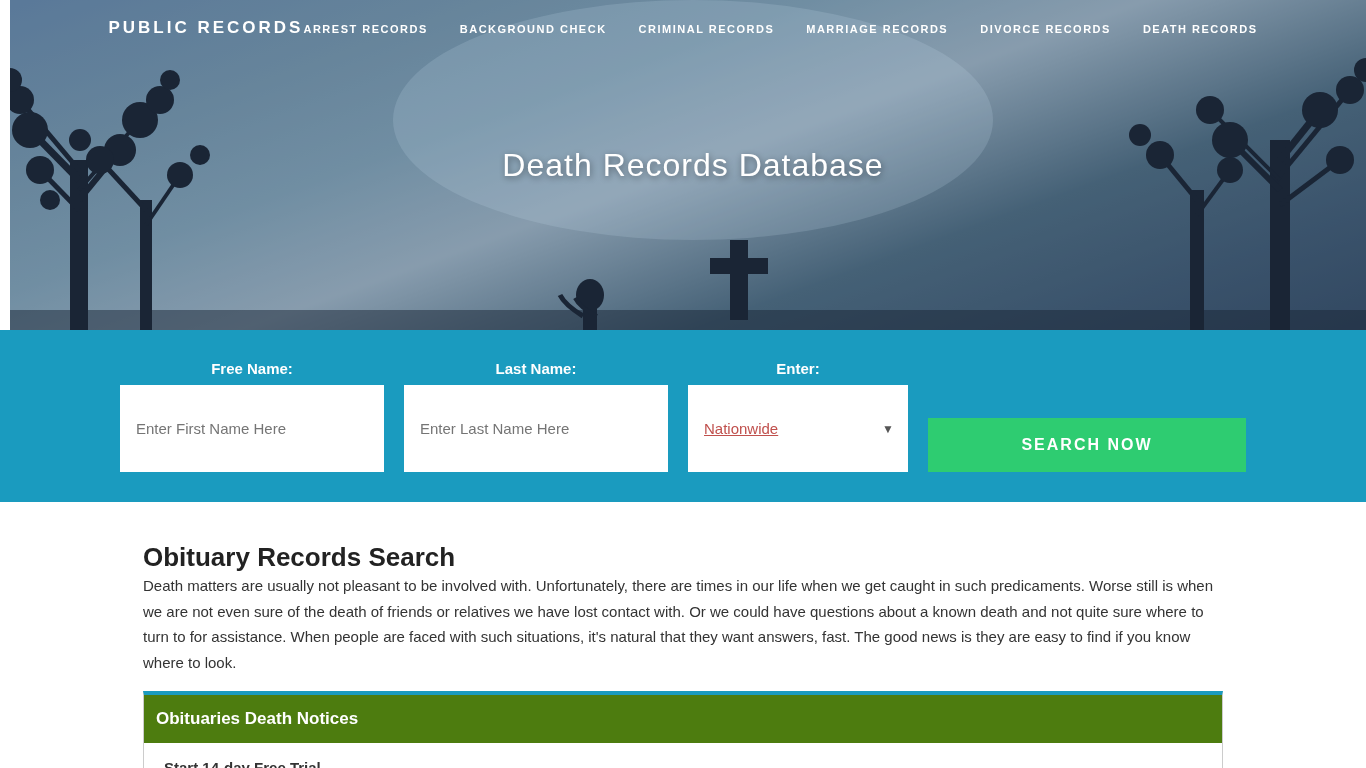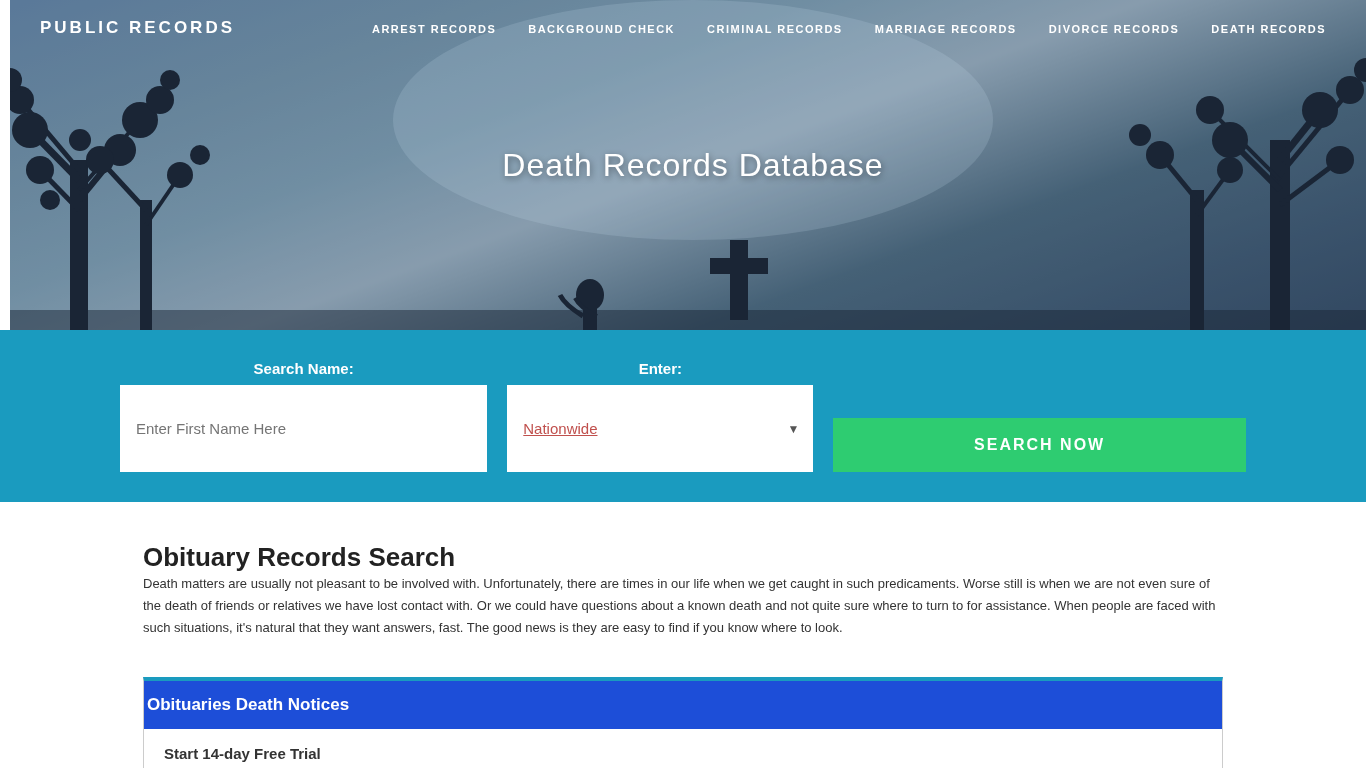--- a/index.html
+++ b/index.html
@@ -5,21 +5,21 @@
     * { margin: 0; padding: 0; box-sizing: border-box; }
     body { font-family: Arial, sans-serif; width: 1366px; overflow-x: hidden; background: #fff; }
 
     
     nav {
       position: absolute;
       top: 0; left: 0; right: 0;
       z-index: 10;
       display: flex;
       align-items: center;
-      justify-content: space-between;
+      justify-content: center;
       padding: 0 40px;
       height: 56px;
       background: transparent;
     }
     .nav-logo {
       color: #fff;
       font-size: 17px;
       font-weight: 700;
       letter-spacing: 3px;
       text-transform: uppercase;
@@ -152,35 +152,35 @@
       max-width: 1140px;
       margin: 0 auto;
       padding: 40px 30px 40px;
     }
     .section-title {
       font-size: 26px;
       font-weight: 800;
       color: #222;
     }
     .section-desc {
-      font-size: 13px;
+      font-size: 15px;
       line-height: 1.7;
       color: #333;
-      margin-bottom: 38px;
+      margin-bottom: 16px;
     }
 
     
     .obituaries-box {
       border: 1px solid #ccc;
       border-top: 4px solid #1a9bbf;
       overflow: hidden;
     }
     .obituaries-box-header {
-      background: #1d4ed8;
-      padding: 14px 3px;
+      background: #4d7c0f;
+      padding: 14px 12px;
     }
     .obituaries-box-header-title {
       color: #fff;
       font-size: 17px;
       font-weight: 600;
     }
     .obituaries-box-body {
       padding: 16px 20px;
       background: #fff;
     }
@@ -274,22 +274,26 @@
     <rect x="0" y="310" width="1366" height="20" fill="#1a2535" opacity="0.5"></rect>
   </svg>
 
   <div class="hero-content">
     <h1 class="hero-title">Death Records Database</h1>
   </div>
 </div>
 
 <div class="search-section">
   <div class="search-field first-name">
-    <label>Search Name:</label>
+    <label>Free Name:</label>
     <input type="text" placeholder="Enter First Name Here" style="">
+  </div>
+  <div class="search-field last-name">
+    <label>Last Name:</label>
+    <input type="text" placeholder="Enter Last Name Here" style="">
   </div>
   <div class="search-field state">
     <label>Enter:</label>
     <div class="select-wrapper">
       <select id="state-select"><option value="Nationwide">Nationwide</option><option value="Alabama">Alabama</option><option value="Alaska">Alaska</option><option value="Arizona">Arizona</option><option value="Arkansas">Arkansas</option><option value="California">California</option><option value="Colorado">Colorado</option><option value="Connecticut">Connecticut</option><option value="Delaware">Delaware</option><option value="Florida">Florida</option><option value="Georgia">Georgia</option><option value="Hawaii">Hawaii</option><option value="Idaho">Idaho</option><option value="Illinois">Illinois</option><option value="Indiana">Indiana</option><option value="Iowa">Iowa</option><option value="Kansas">Kansas</option><option value="Kentucky">Kentucky</option><option value="Louisiana">Louisiana</option><option value="Maine">Maine</option><option value="Maryland">Maryland</option><option value="Massachusetts">Massachusetts</option><option value="Michigan">Michigan</option><option value="Minnesota">Minnesota</option><option value="Mississippi">Mississippi</option><option value="Missouri">Missouri</option><option value="Montana">Montana</option><option value="Nebraska">Nebraska</option><option value="Nevada">Nevada</option><option value="New Hampshire">New Hampshire</option><option value="New Jersey">New Jersey</option><option value="New Mexico">New Mexico</option><option value="New York">New York</option><option value="North Carolina">North Carolina</option><option value="North Dakota">North Dakota</option><option value="Ohio">Ohio</option><option value="Oklahoma">Oklahoma</option><option value="Oregon">Oregon</option><option value="Pennsylvania">Pennsylvania</option><option value="Rhode Island">Rhode Island</option><option value="South Carolina">South Carolina</option><option value="South Dakota">South Dakota</option><option value="Tennessee">Tennessee</option><option value="Texas">Texas</option><option value="Utah">Utah</option><option value="Vermont">Vermont</option><option value="Virginia">Virginia</option><option value="Washington">Washington</option><option value="West Virginia">West Virginia</option><option value="Wisconsin">Wisconsin</option><option value="Wyoming">Wyoming</option></select>
     </div>
   </div>
   <button class="search-btn">SEARCH NOW</button>
 </div>
 

